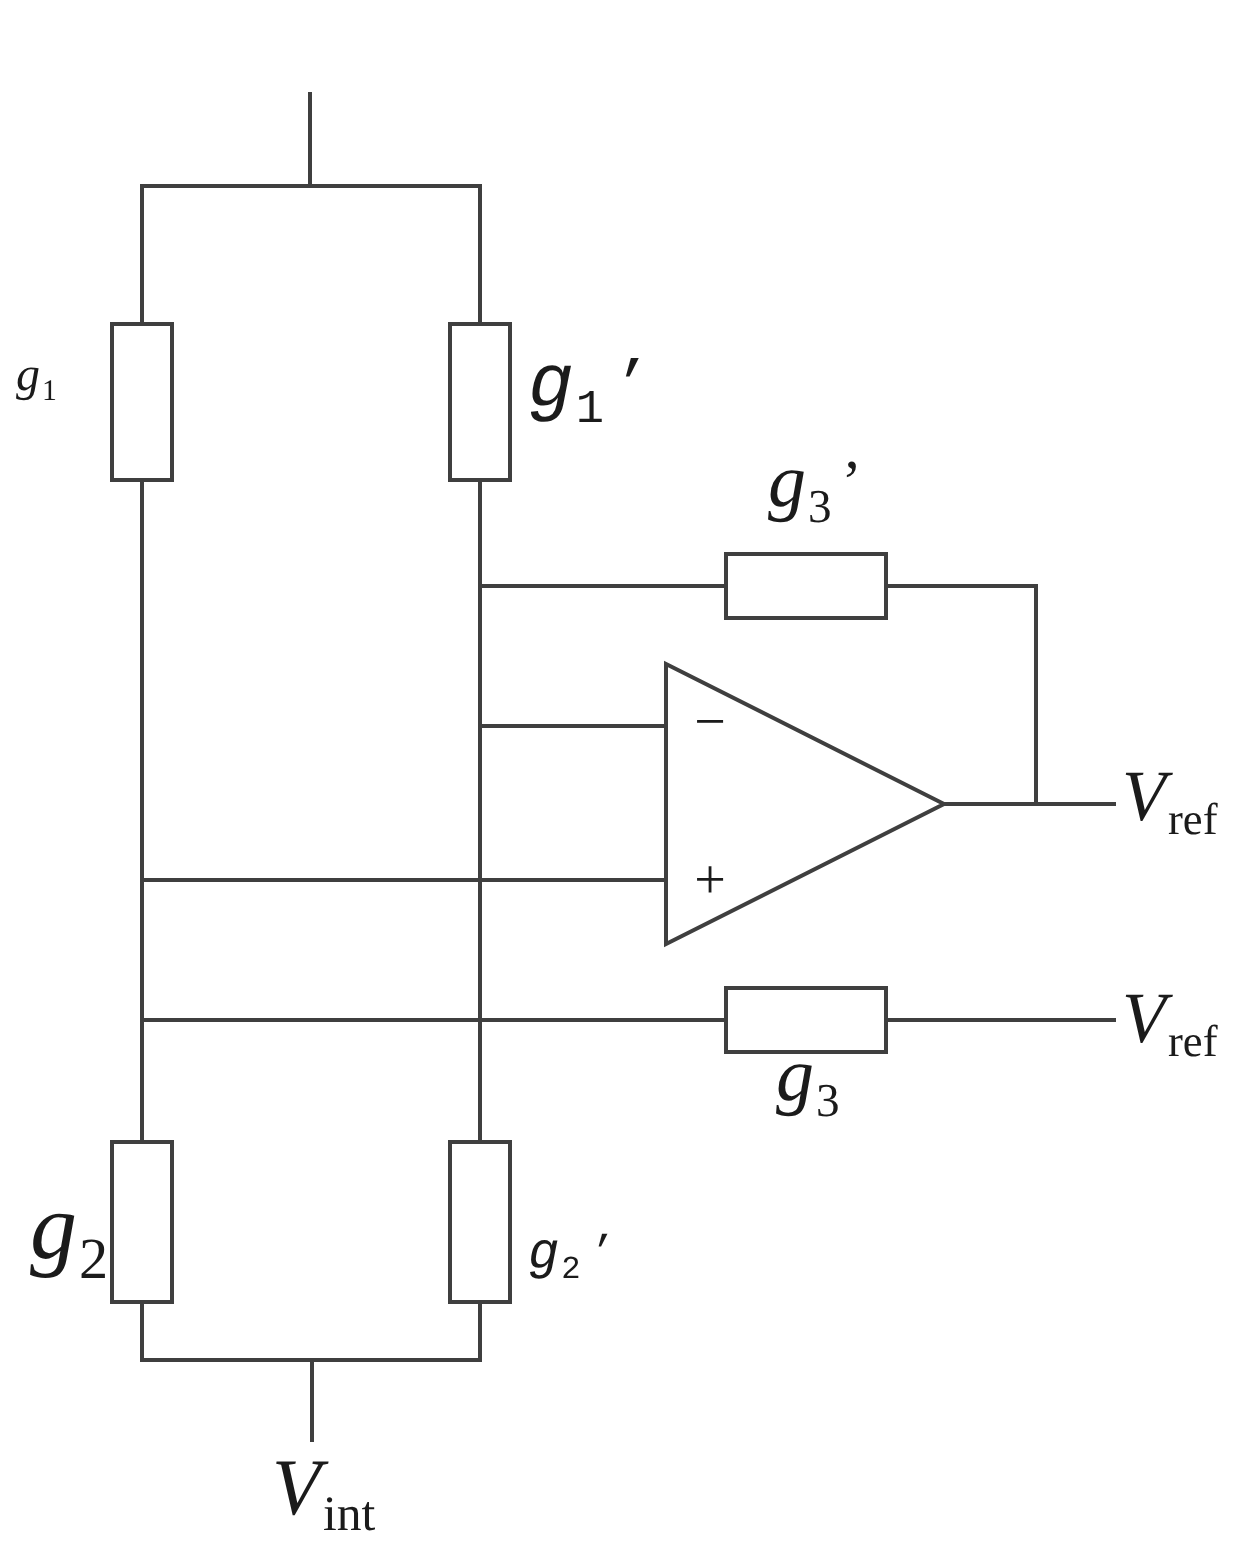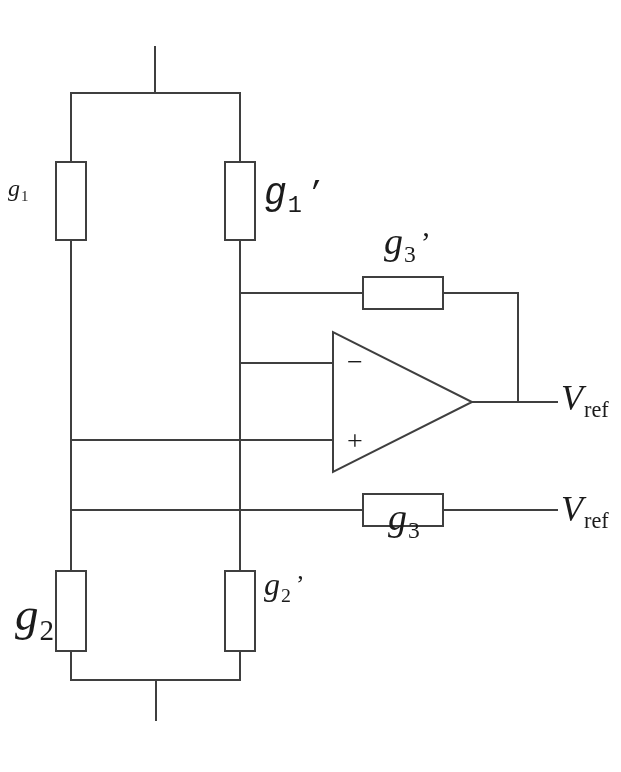--- a/index.html
+++ b/index.html
@@ -55,23 +55,23 @@
     font-family: "Liberation Serif", "DejaVu Serif", serif;
   }
 
   
   #lbl-vcm        { left: 139px; top: 6px;   font-size: 40px; }
   #lbl-g1         { left: 8px;   top: 176px; font-size: 24px; }
   #lbl-g1p        { left: 264px; top: 175px; font-size: 38px; font-family: Liberation Mono, monospace; }
   #lbl-g3p        { left: 384px; top: 222px; font-size: 38px; }
   #lbl-vref-out   { left: 561px; top: 380px; font-size: 36px; }
   #lbl-vref-g3    { left: 561px; top: 491px; font-size: 36px; }
-  #lbl-g3         { left: 388px; top: 498px; font-size: 38px; }
+  #lbl-g3         { left: 388px; top: 519px; font-size: 38px; }
   #lbl-g2         { left: 15px;  top: 591px; font-size: 47px; }
-  #lbl-g2p        { left: 264px; top: 568px; font-size: 32px; }
+  #lbl-g2p        { left: 264px; top: 614px; font-size: 26px; font-family: Liberation Mono, monospace; }
   #lbl-vint       { left: 136px; top: 724px; font-size: 40px; }
   #opamp-minus    { left: 343px; top: 350px; }
   #opamp-plus     { left: 343px; top: 429px; }
 </style>
 </head>
 <body>
 
 <div class="canvas">
 
   <svg class="schematic-svg" width="621" height="772" viewBox="0 0 621 772">
@@ -121,17 +121,18 @@
   <div class="lbl" id="lbl-vref-out"><span class="main">V</span><span class="sub">ref</span></div>
 
   <div class="lbl" id="lbl-vref-g3"><span class="main">V</span><span class="sub">ref</span></div>
 
   <div class="lbl" id="lbl-g3"><span class="main">g</span><span class="sub">3</span></div>
 
   <div class="lbl" id="lbl-g2"><span class="main">g</span><span class="sub">2</span></div>
 
   <div class="lbl" id="lbl-g2p"><span class="main">g</span><span class="sub">2</span><span class="prime">’</span></div>
 
+  <div class="lbl" id="lbl-vint"><span class="main">V</span><span class="sub">int</span></div>
 
   <div class="opamp-sign" id="opamp-minus">−</div>
   <div class="opamp-sign" id="opamp-plus">+</div>
 
 </div>
 
 </body></html>

